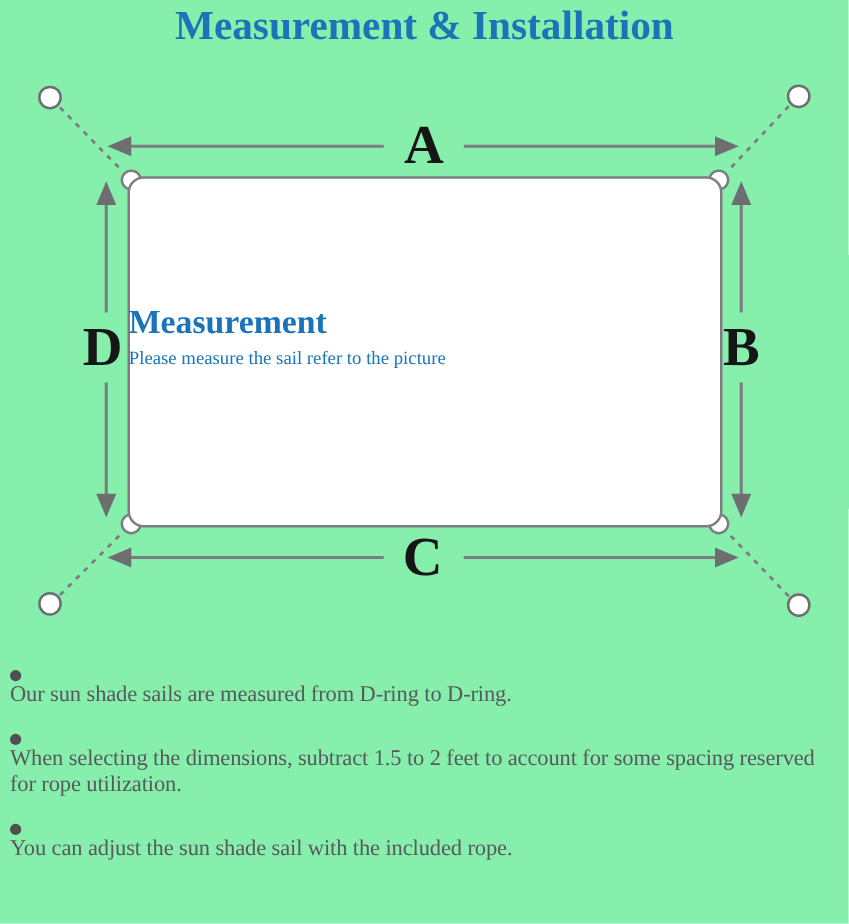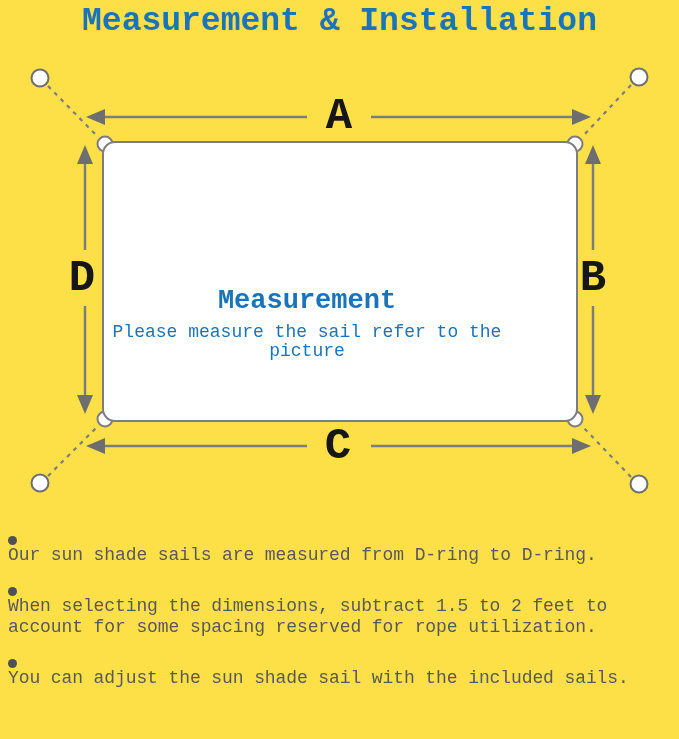--- a/index.html
+++ b/index.html
@@ -1,20 +1,20 @@
 <!DOCTYPE html>
 <html><head>
 <meta charset="utf-8">
 <style>
   html,body{margin:0;padding:0;background:#ffffff;}
   .canvas{
     position:relative;
     width:679px;height:739px;
-    background:#fde047;
-    font-family:Liberation Mono, monospace;
+    background:#86efac;
+    font-family:Liberation Serif, serif;
     overflow:hidden;
   }
   .page-title{
     position:absolute;top:0;left:0;width:679px;
     text-align:center;
     font-size:33px;font-weight:bold;
     color:#1a74ba;
     letter-spacing:0px;
     margin:0;padding-top:3px;
   }
@@ -24,29 +24,28 @@
     font-size:44px;font-weight:bold;color:#161616;
     text-align:center;
     line-height:1;
   }
   .letter-a{left:309px;top:94px;width:60px;}
   .letter-b{left:568px;top:256px;width:50px;}
   .letter-c{left:308px;top:424px;width:60px;}
   .letter-d{left:57px;top:256px;width:50px;}
   .center-text{
     position:absolute;left:103px;top:243px;width:408px;
-    text-align:center;
-    margin-top:44px;
+    text-align:left;
   }
   .center-heading{
     font-size:27px;font-weight:bold;color:#1a74ba;
     margin:0;line-height:1.1;
   }
   .center-sub{
-    font-size:18px;color:#1a74ba;
+    font-size:15px;color:#1a74ba;
     margin:6px 0 0 0;line-height:1.1;
   }
   .notes{
     position:absolute;left:8px;top:530px;width:660px;
     list-style:none;margin:0;padding:0;
   }
   .note-item{
     display:flex;
     margin:0 0 15px 0;
     color:#58595b;
@@ -137,17 +136,17 @@
     <li class="note-item">
       <span class="note-dot"></span>
       <span class="note-text">Our sun shade sails are measured from D-ring to D-ring.</span>
     </li>
     <li class="note-item">
       <span class="note-dot"></span>
       <span class="note-text">When selecting the dimensions, subtract 1.5 to 2 feet to account for some spacing reserved for rope utilization.</span>
     </li>
     <li class="note-item">
       <span class="note-dot"></span>
-      <span class="note-text">You can adjust the sun shade sail with the included sails.</span>
+      <span class="note-text">You can adjust the sun shade sail with the included rope.</span>
     </li>
   </ul>
 
 </div>
 
 </body></html>

